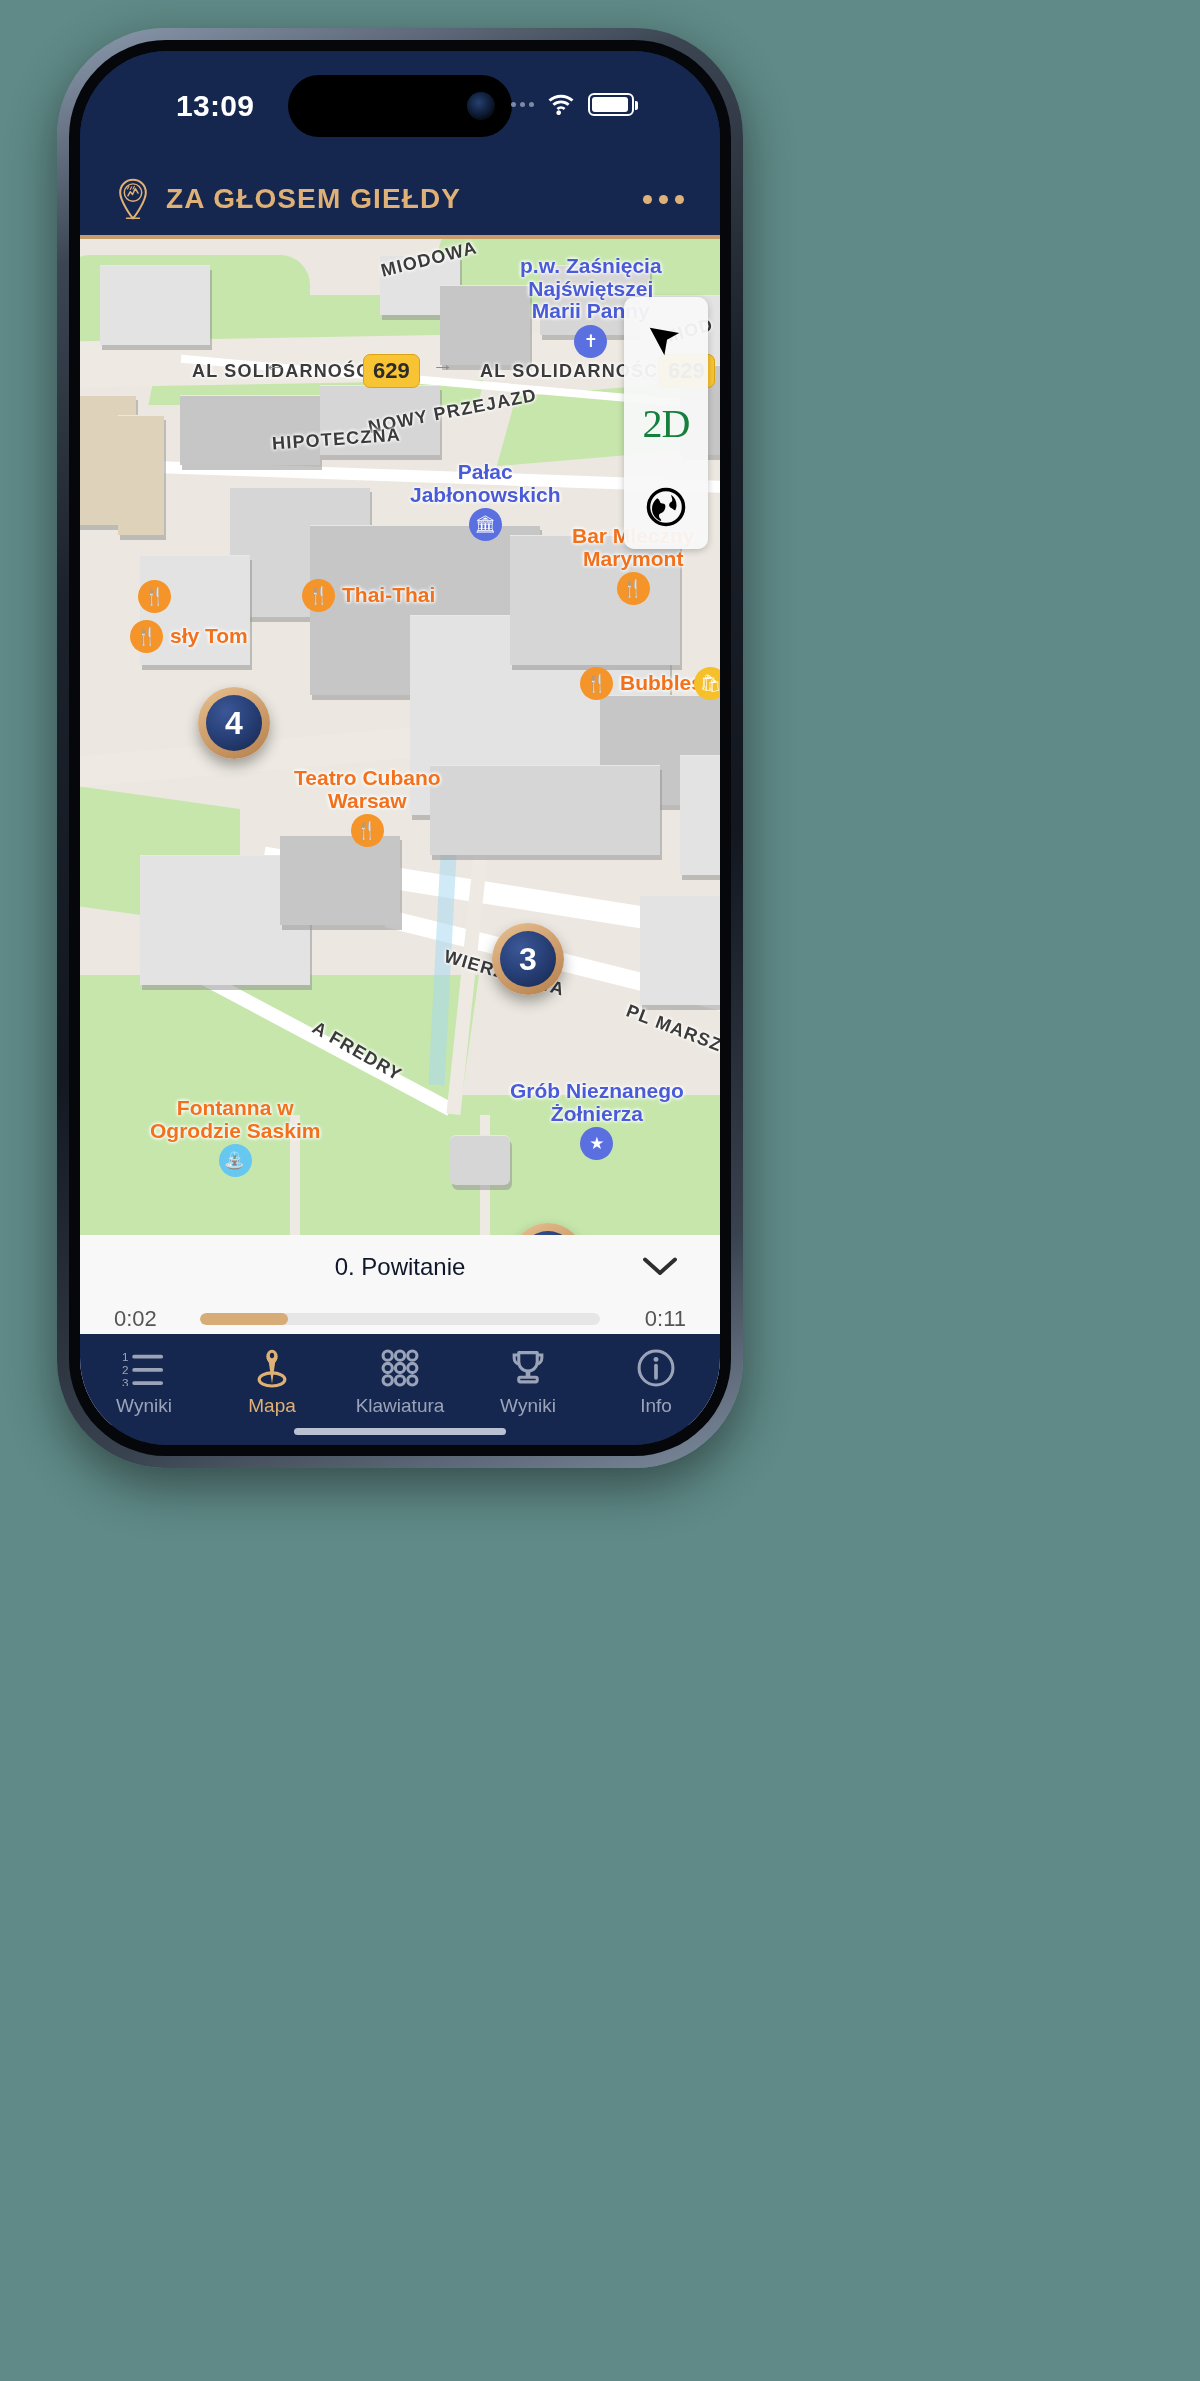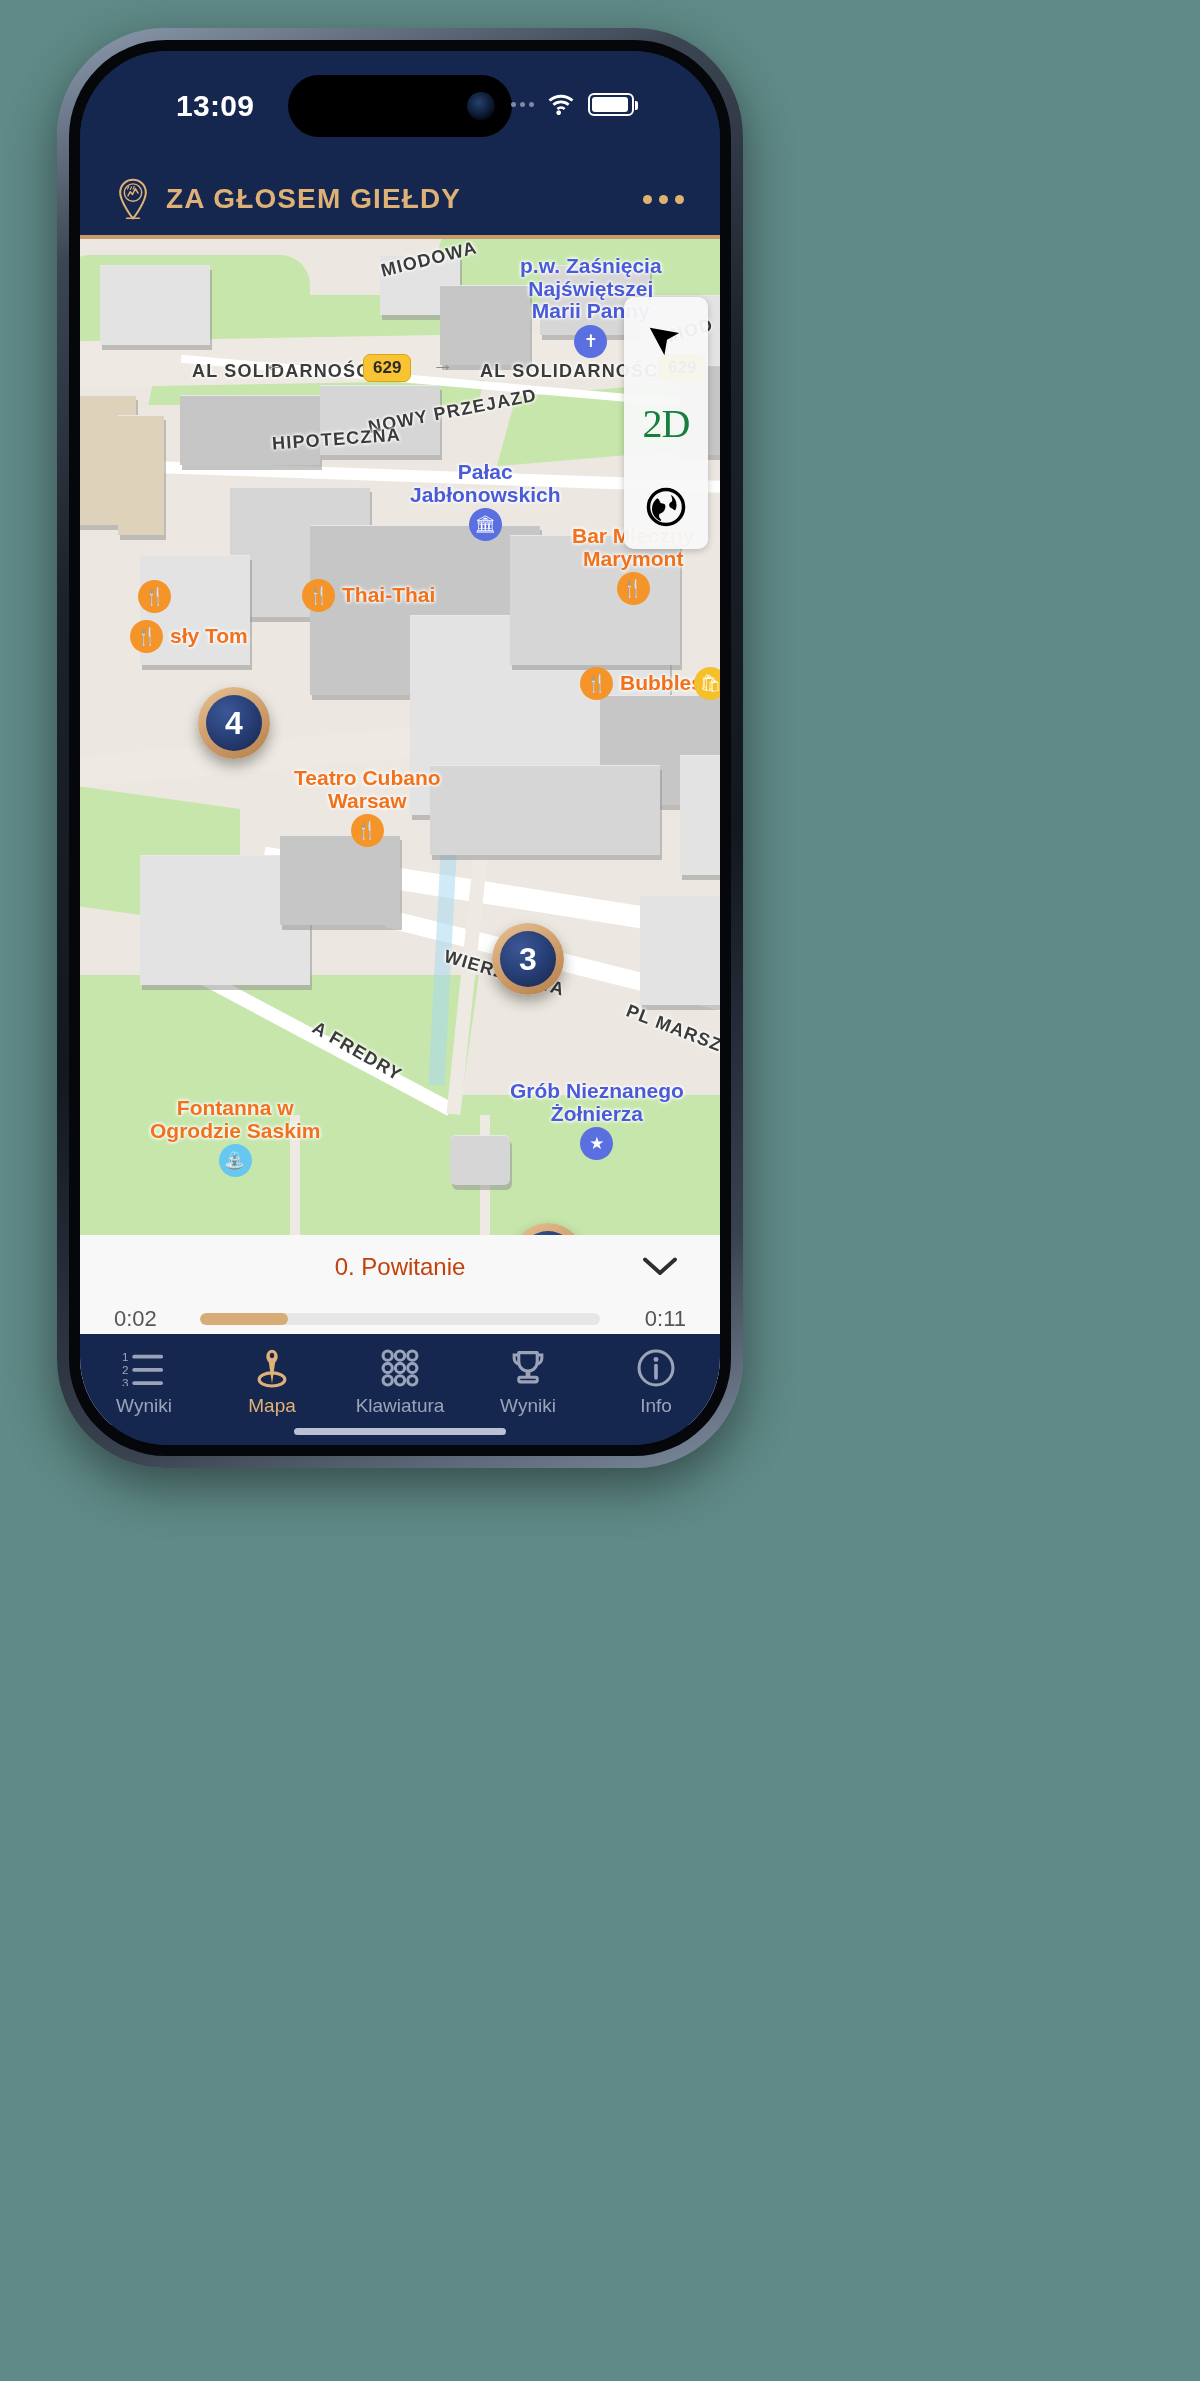--- a/index.html
+++ b/index.html
@@ -97,21 +97,21 @@
   .bld.l { background:#e3e3e3; }
   .bld.d { background:#c6c6c6; }
   .bld.tan { background:#ded2bb; }
 
   .road-label {
     position:absolute; color:#3b3b3b; font-size:18px; font-weight:700;
     letter-spacing: 1.2px; white-space: nowrap;
     text-shadow: 0 0 4px #fff, 0 0 4px #fff, 0 0 3px #fff;
   }
   .shield {
-    position:absolute; background:#f9c433; color:#2b2b2b; font-size:17px;
+    position:absolute; background:#f9c433; color:#2b2b2b; font-size:22px;
     font-weight:700; border-radius:7px; padding: 3px 9px; border:1px solid #d9a516;
   }
   .arrow-w { position:absolute; color:#8b8b8b; font-size:22px; }
 
   .poi { position:absolute; display:flex; align-items:center; gap:7px; white-space:nowrap; }
   .poi-ic {
     width: 33px; height: 33px; border-radius: 50%; background:#f59428;
     display:flex; align-items:center; justify-content:center; color:#fff; font-size:17px;
     flex: 0 0 auto;
   }
@@ -150,21 +150,21 @@
   }
   .mc-item { height: 84px; width:100%; display:flex; align-items:center; justify-content:center; }
   .mc-2d { font-size: 40px; font-weight: 400; color:#15803d; letter-spacing:-1px;font-family:Liberation Serif, serif; }
 
   
   .player {
     position:absolute; left:0; top:1184px; width:100%; height: 190px;
     background: #f8f8f8; z-index: 6;
   }
   .pl-title-row { position:relative; height: 64px; display:flex; align-items:center; justify-content:center; }
-  .pl-title { font-size: 24px; color:#c2410c; }
+  .pl-title { font-size: 24px; color:#0f172a; }
   .pl-chev { position:absolute; right: 42px; top: 20px; }
   .pl-prog-row { display:flex; align-items:center; padding: 0 34px; gap: 20px; height: 40px;}
   .pl-time { font-size: 22px; color:#555; width: 66px; }
   .pl-time.r { text-align:right; }
   .pl-bar { flex:1; height: 12px; border-radius:6px; background:#e6e6e6; overflow:hidden; }
   .pl-bar-fill { height:100%; border-radius:6px; background:#d8ac77; }
   .pl-ctrls { display:flex; align-items:center; justify-content:space-around; height: 84px; padding: 0 30px;}
   .pl-btn { color:#4a4a4a; display:flex; align-items:center; justify-content:center; }
   .skip-num { position:absolute; font-size:19px; font-weight:600; color:#4a4a4a; }
 

